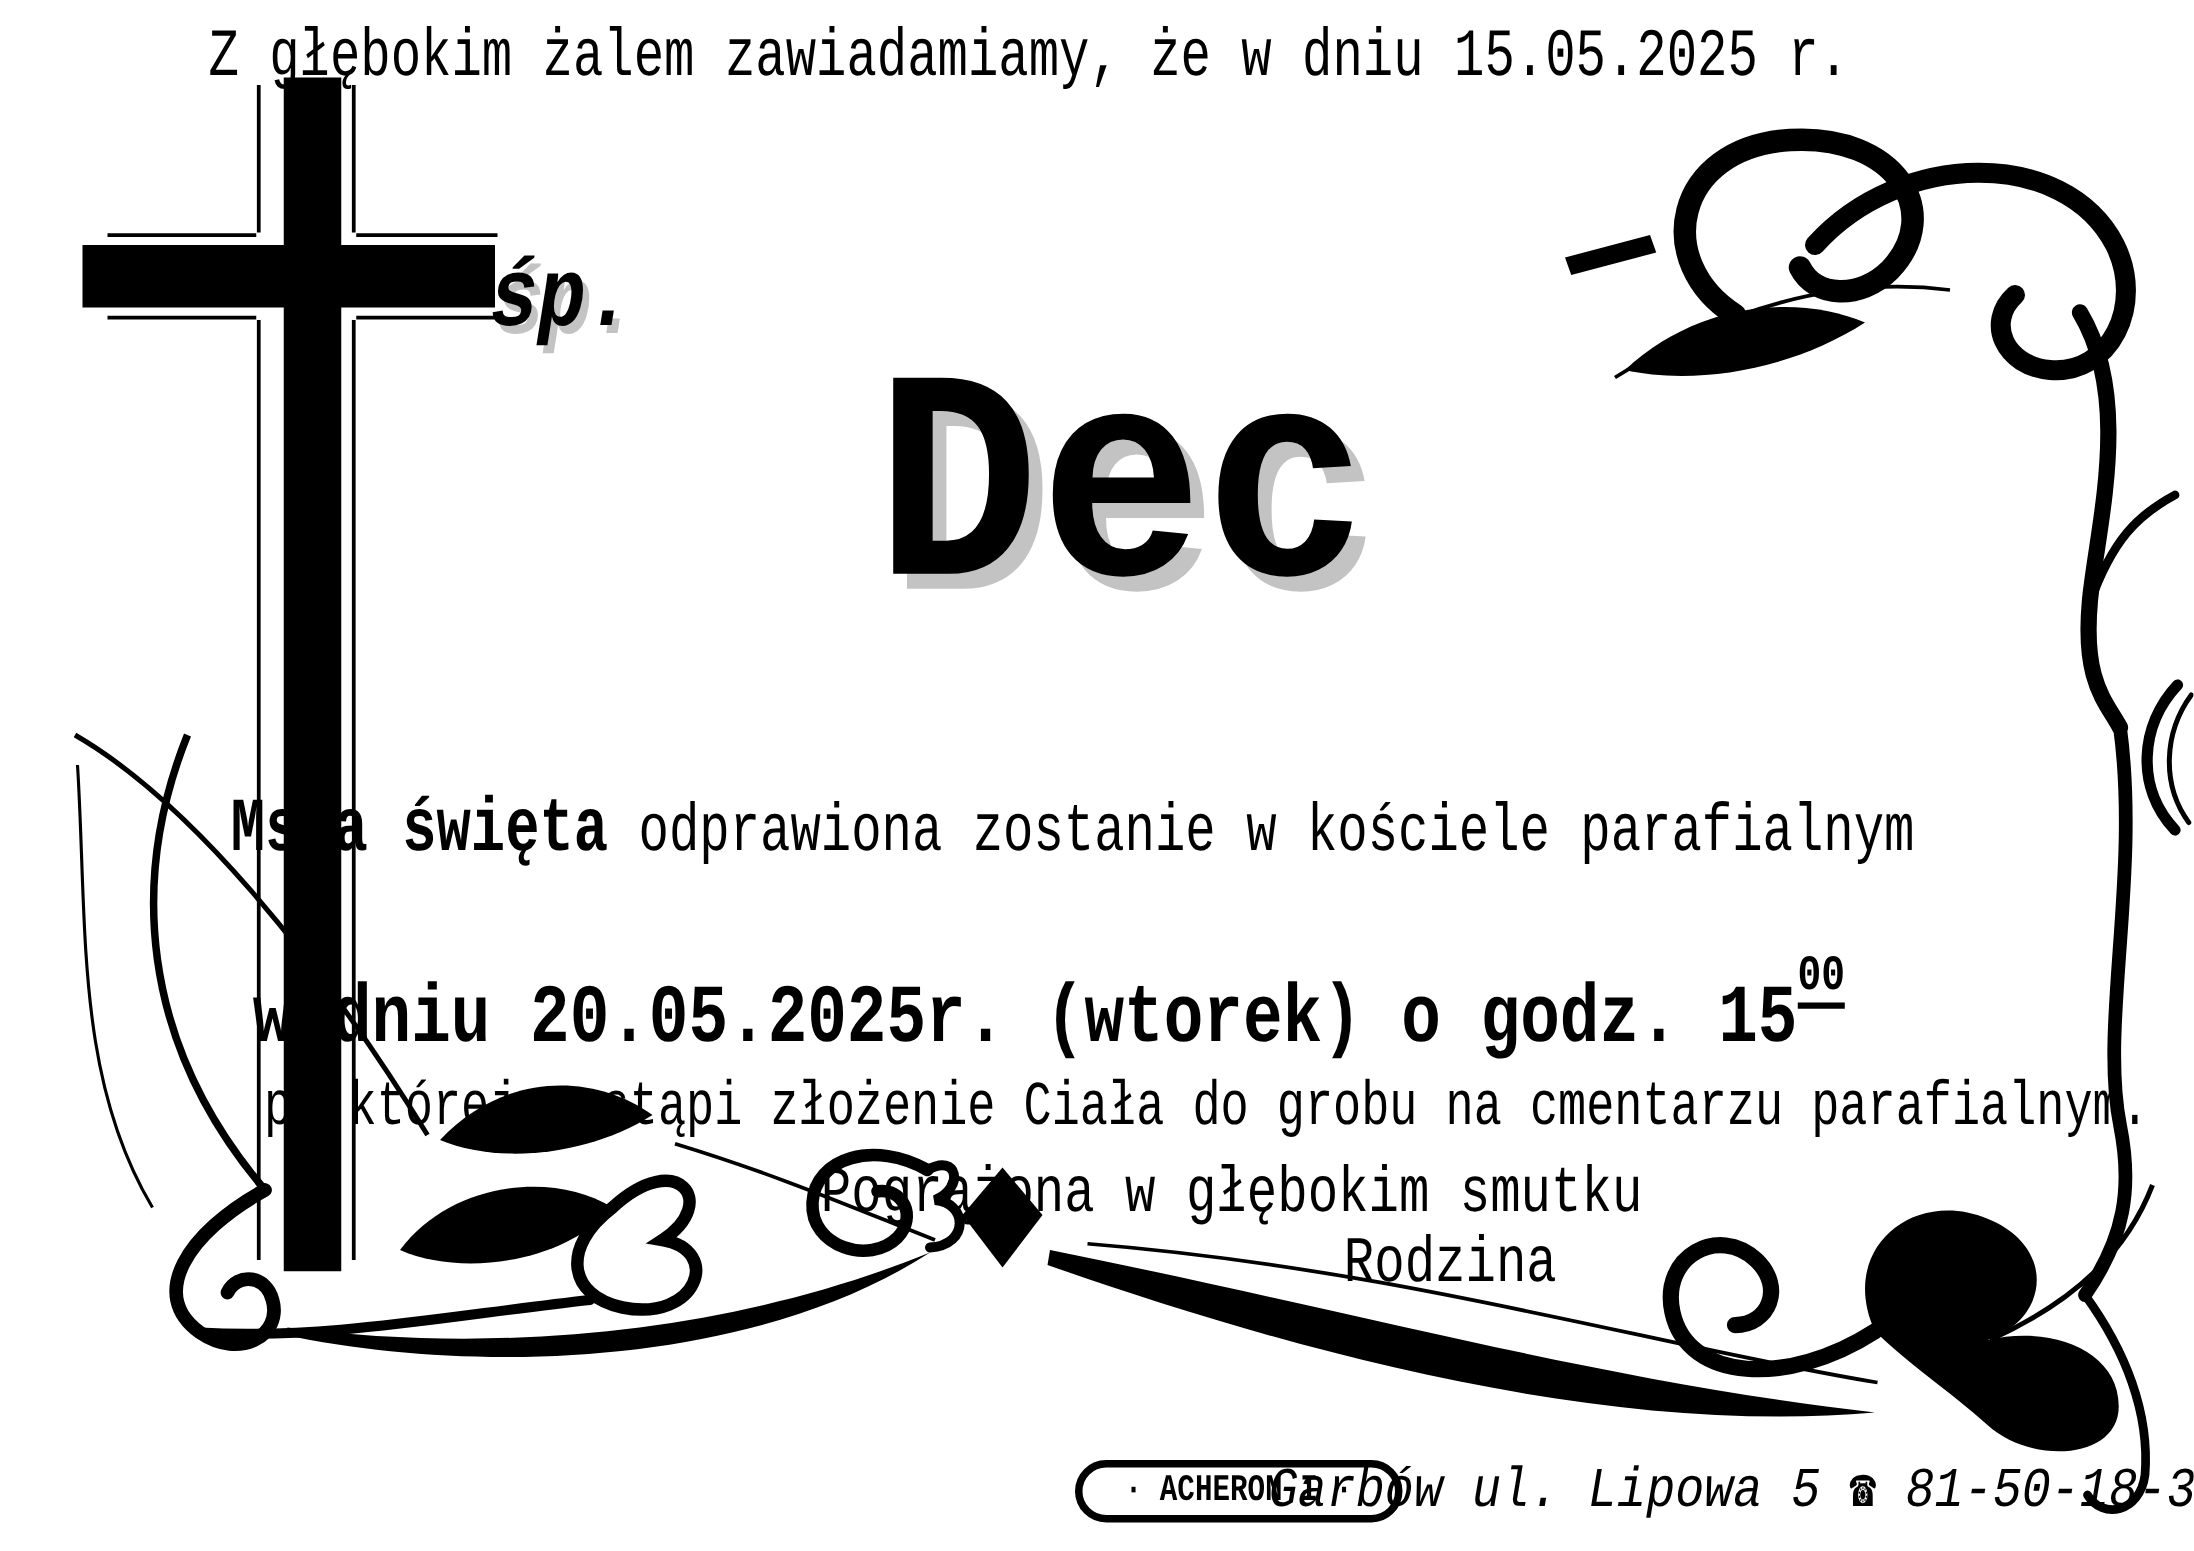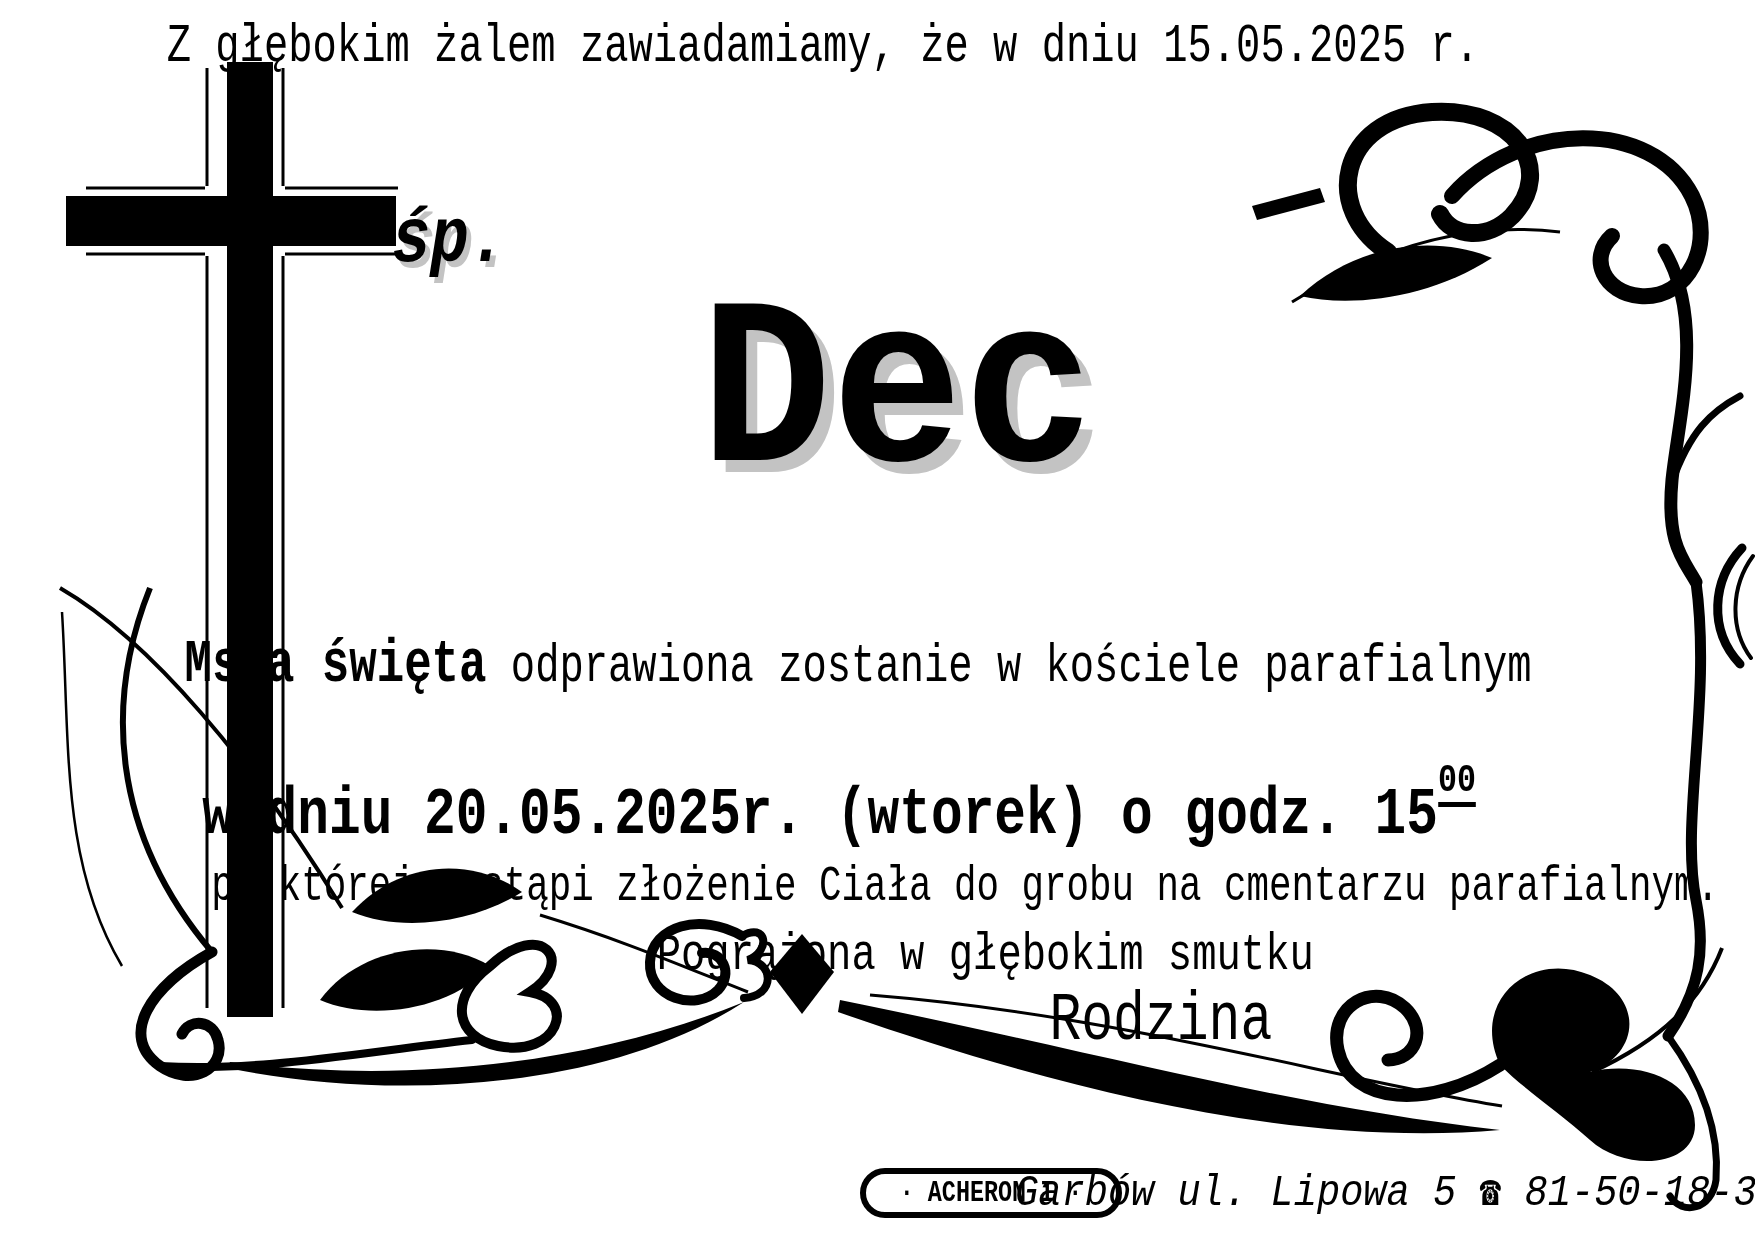--- a/index.html
+++ b/index.html
@@ -29,21 +29,21 @@
   .t-mass .cnd{transform:translateX(-40px) scaleX(.75);}
   .t-mass .b{font-size:61px;font-weight:bold;}
   .t-place{font-size:62px;font-weight:bold;}
   .t-place .cnd{transform:translateX(-33px) scaleX(.80);}
   .t-date{font-size:66px;font-weight:bold;}
   .t-date .cnd{transform:translateX(-38px) scaleX(.80);}
   .t-burial{font-size:50px;}
   .t-burial .cnd{transform:translateX(-40px) scaleX(.75);}
   .t-mourn1{font-size:52px;}
   .t-mourn1 .cnd{transform:translateX(108px) scaleX(.78);}
-  .t-mourn2{font-size:68px;}
+  .t-mourn2{font-size:52px;}
   .t-mourn2 .cnd{transform:translateX(283px) scaleX(.78);}
   .hourb{font-weight:bold;}
   sup.mins{
     display:inline-block;
     font-size:.60em;font-weight:bold;line-height:1;
     transform:translateY(-.48em);
     border-bottom:5px solid #000;
     padding-bottom:1px;
   }
   

